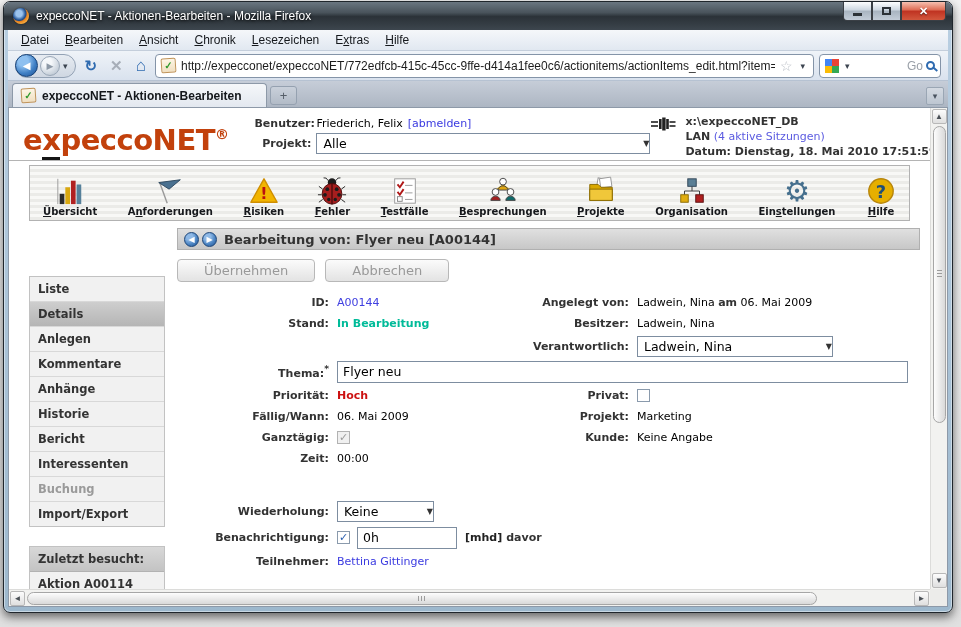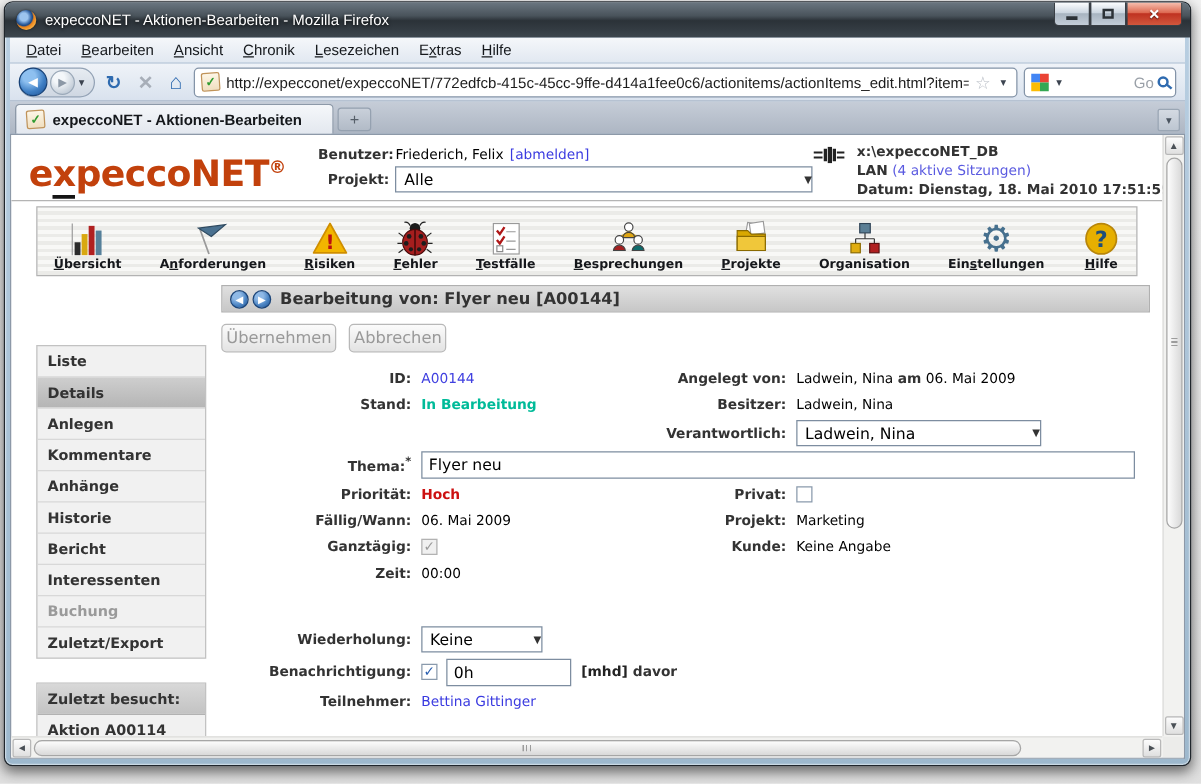--- a/index.html
+++ b/index.html
@@ -152,21 +152,21 @@
   .main { flex:1; margin:0 10px 0 12px; font-size:11px; min-width:0; }
   .cntitle { height:22px; background:linear-gradient(#e0e0e0,#c7c7c7); border:1px solid #b0b0b0;
     display:flex; align-items:center; gap:3px; padding:0 6px; }
   .navcirc { width:15px; height:15px; border-radius:50%; border:1px solid #1c4579;
     background:radial-gradient(circle at 35% 30%, #8fb9e6 0 25%, #4a83c2 60%, #22538f 100%);
     color:#fff; font-size:8px; display:flex; align-items:center; justify-content:center; }
   .cntitle-text { font-size:13px; font-weight:bold; color:#333; margin-left:4px; white-space:nowrap; }
   .btnrow { margin:9px 0 10px 0; display:flex; gap:10px; }
   .formbtn { font-family:"DejaVu Sans", sans-serif; font-size:13px; color:#999;
     background:linear-gradient(#fbfbfb,#e3e3e3); border:1px solid #b8b8b8; border-radius:4px;
-    padding:3px 3px; }
+    padding:3px 26px; }
 
   
   .frow { display:grid; grid-template-columns:160px 140px 160px 1fr; align-items:center; min-height:21px; }
   .frow2 { display:grid; grid-template-columns:160px 1fr; align-items:center; min-height:21px; }
   .flab { text-align:right; font-weight:bold; color:#333; padding-right:8px; white-space:nowrap; }
   .fval { color:#000; white-space:nowrap; }
   .id-val { color:#4040e0; }
   .stand-val { color:#00bb99; font-weight:bold; }
   .prio-val { color:#cc1111; font-weight:bold; }
   .textinput { height:22px; border:1px solid #7d8da0; font-family:"DejaVu Sans", sans-serif;
@@ -431,21 +431,21 @@
           <div class="sb-box">
             <div class="sbitem">Liste</div>
             <div class="sbitem selected">Details</div>
             <div class="sbitem">Anlegen</div>
             <div class="sbitem">Kommentare</div>
             <div class="sbitem">Anhänge</div>
             <div class="sbitem">Historie</div>
             <div class="sbitem">Bericht</div>
             <div class="sbitem">Interessenten</div>
             <div class="sbitem disabled">Buchung</div>
-            <div class="sbitem">Zuletzt/Export</div>
+            <div class="sbitem">Import/Export</div>
           </div>
           <div class="sb-box sb-recent">
             <div class="sb-head">Zuletzt besucht:</div>
             <div class="sbitem">Aktion A00114</div>
           </div>
         </div>
 
         <div class="main">
           <div class="cntitle">
             <span class="navcirc">◀</span>

